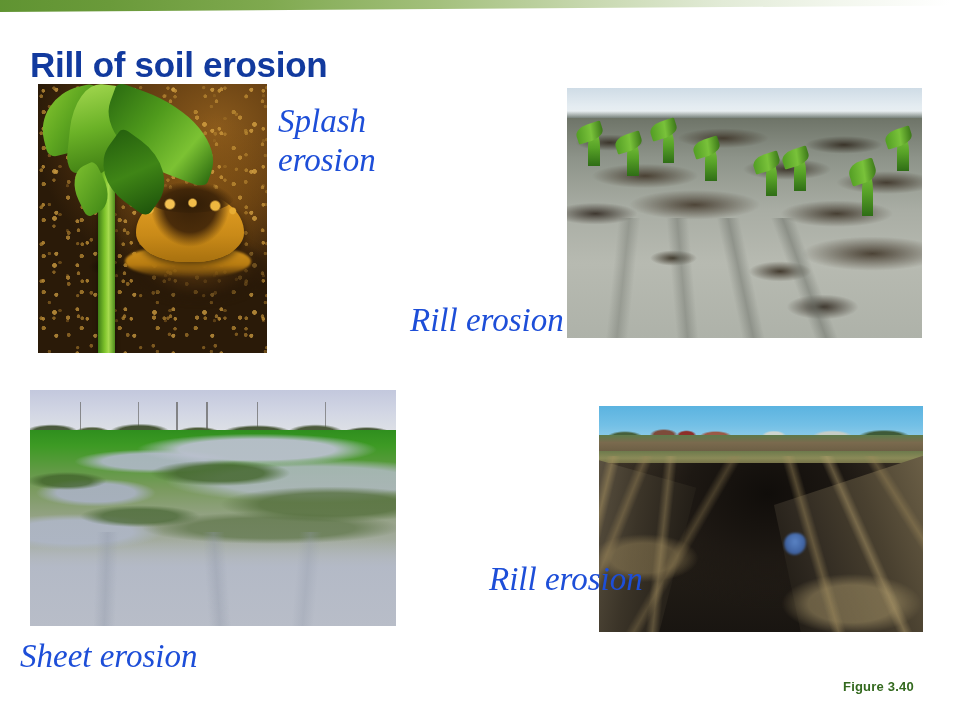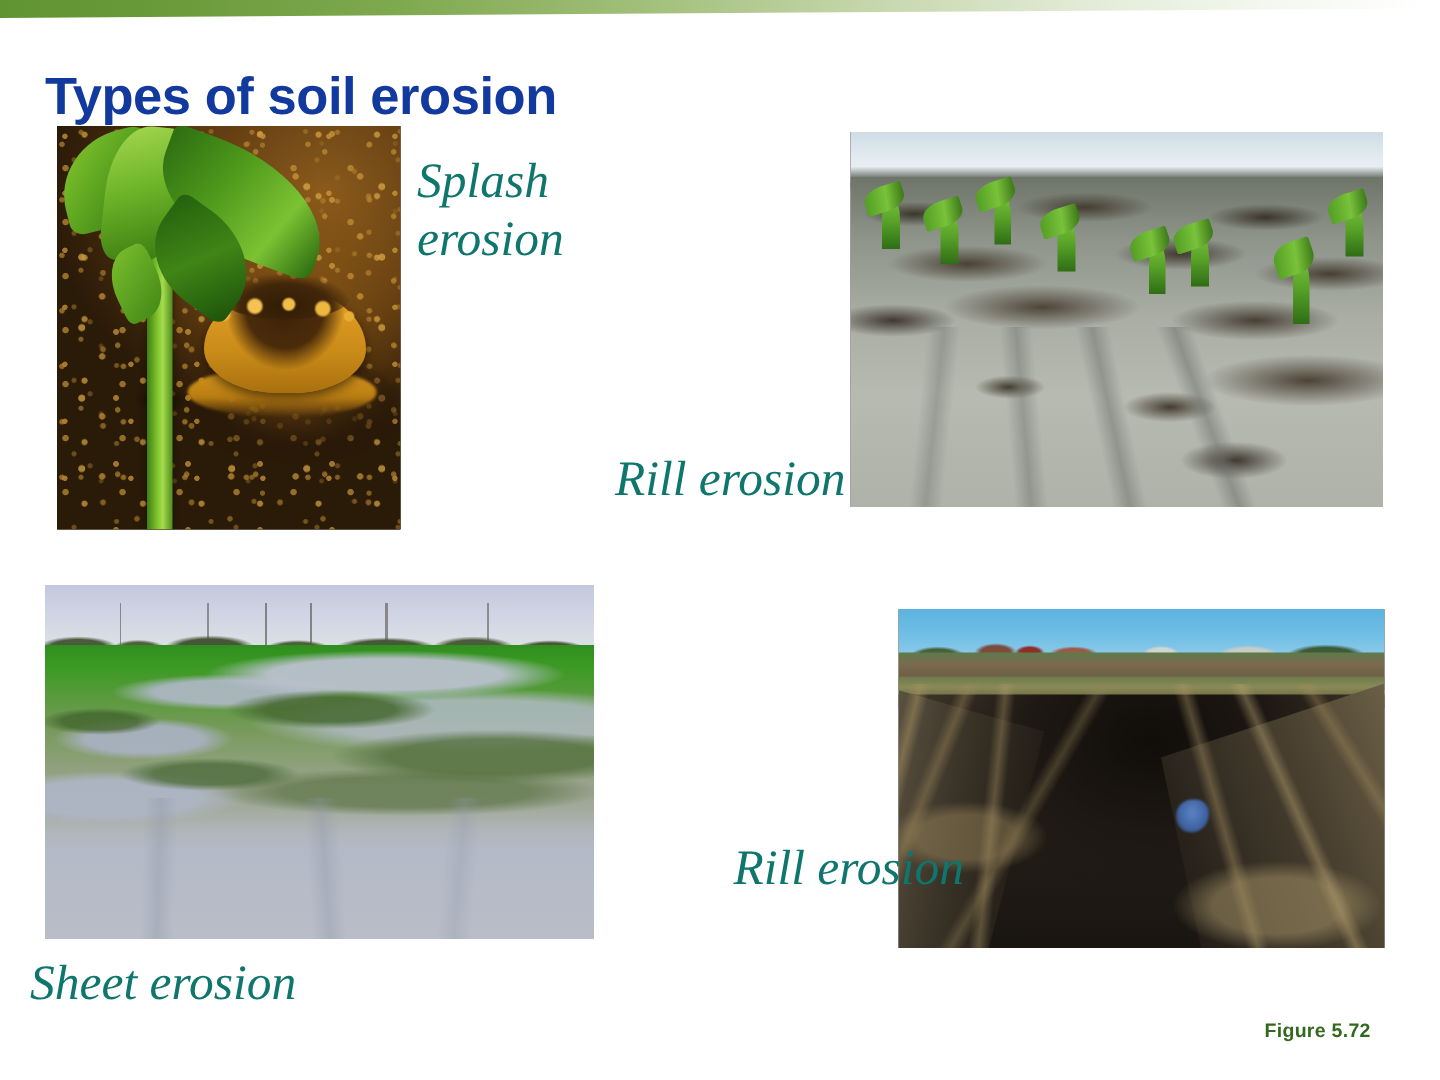--- a/index.html
+++ b/index.html
@@ -358,21 +358,21 @@
     border-radius: 48% 40% 52% 44%;
     background: radial-gradient(ellipse at 50% 40%, #5a83c4 0%, #3f62a0 60%, rgba(40,58,92,0) 100%);
     filter: blur(.8px);
   }
 
   
   .caption {
     position: absolute;
     font-family: "Liberation Serif", serif;
     font-style: italic;
-    color: #0f766e;
+    color: #1d4ed8;
     line-height: 1.18;
   }
   #label-splash { left: 278px; top: 102px; font-size: 33px; width: 190px; }
   #label-rill   { left: 370px; top: 301px; font-size: 33px; white-space: nowrap; margin-left: 40px; }
   #label-gully  { left: 489px; top: 560px; font-size: 33px; width: 160px; }
   #label-sheet  { left: 20px;  top: 637px; font-size: 33px; white-space: nowrap; }
 
   
   #figure-credit {
     position: absolute;
@@ -383,21 +383,21 @@
     letter-spacing: .2px;
   }
 </style>
 </head>
 <body>
 
 <div id="top-band">
   <div class="band-fill"></div>
 </div>
 
-<h1 id="page-title">Types of soil erosion</h1>
+<h1 id="page-title">Rill of soil erosion</h1>
 
 <div class="photo" id="photo-splash">
   <div class="layer splash-soil"></div>
   <div class="layer splash-grit"></div>
   <div class="layer splash-dark-blobs"></div>
   <div class="splash-crown-shadow"></div>
   <div class="splash-lip"></div>
   <div class="splash-crown"></div>
   <div class="seed-stem"></div>
   <div class="leaf leaf-a"></div>
@@ -443,13 +443,13 @@
   <div class="gully-right-wall"></div>
   <div class="gully-dry-grass"></div>
   <div class="gully-water"></div>
 </div>
 
 <div class="caption" id="label-splash">Splash erosion</div>
 <div class="caption" id="label-rill">Rill erosion</div>
 <div class="caption" id="label-gully">Rill erosion</div>
 <div class="caption" id="label-sheet">Sheet erosion</div>
 
-<div id="figure-credit">Figure 5.72</div>
+<div id="figure-credit">Figure 3.40</div>
 
 </body></html>

